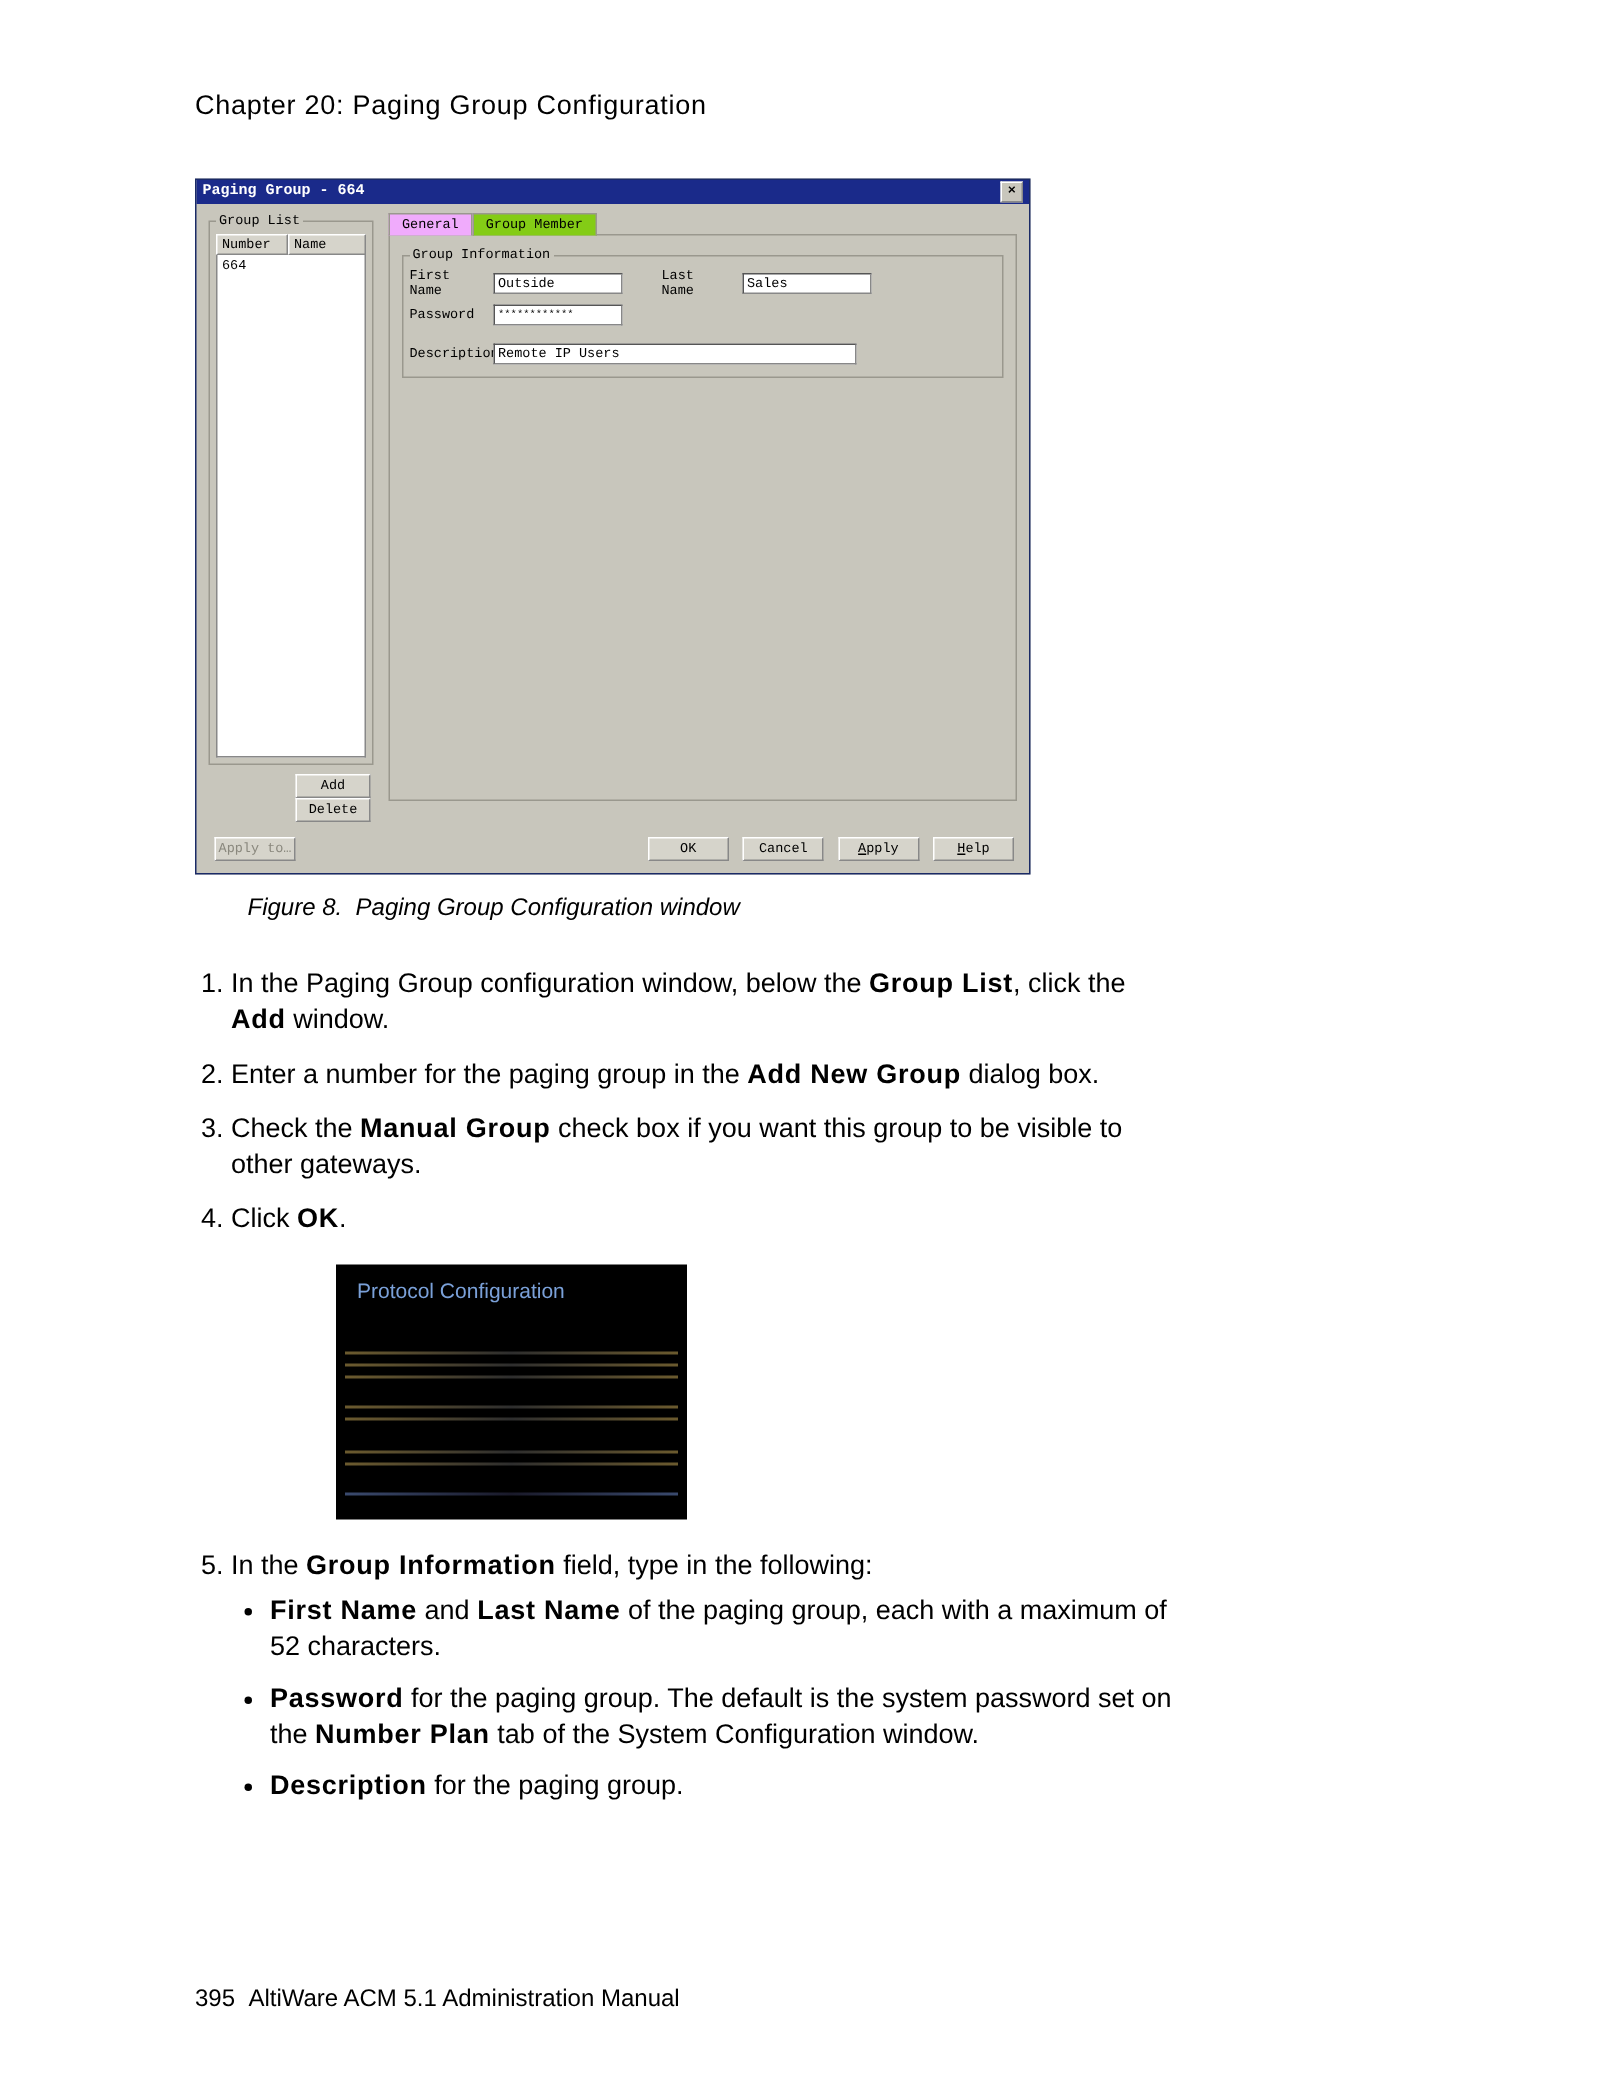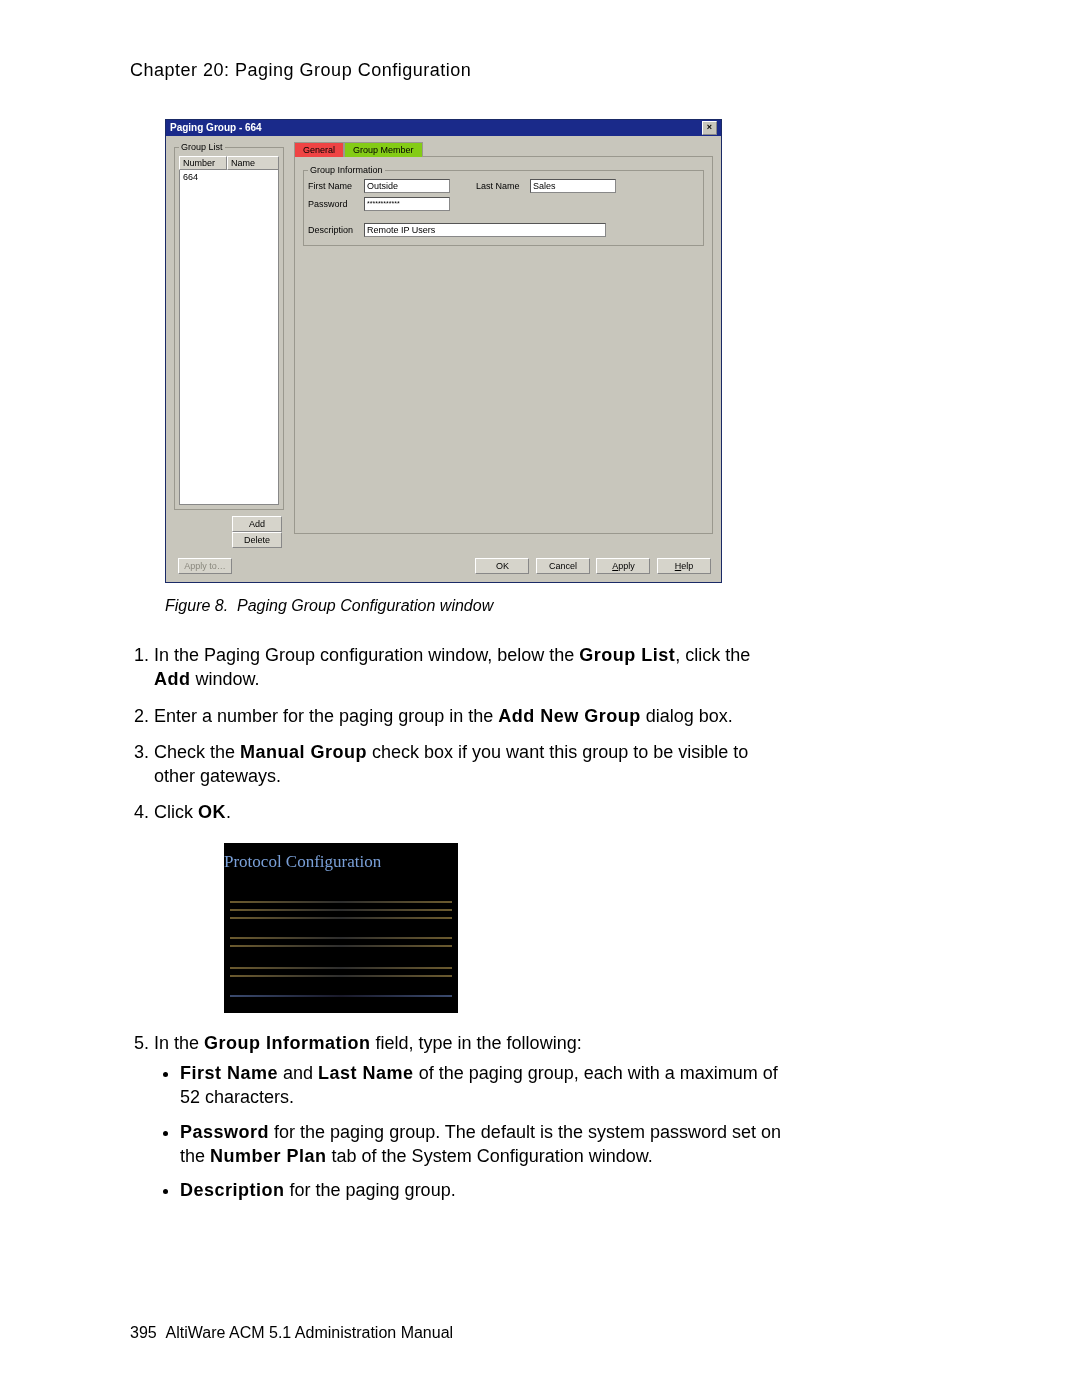--- a/index.html
+++ b/index.html
@@ -1,59 +1,59 @@
 <!DOCTYPE html>
 <html><head>
 <meta charset="utf-8">
 <style>
   html,body{margin:0;padding:0;background:#fff;font-family:Arial,Helvetica,sans-serif;color:#000}
   .page{width:916px;height:1397px;position:relative;box-sizing:border-box;padding:60px 130px 0 130px}
   .chap-head{font-size:18px;letter-spacing:.5px;margin-bottom:38px}
   
-  .dlg{width:555px;margin-left:35px;border:1px solid #1a2a66;background:#c8c6bc;font-family:Liberation Sans, sans-serif;font-size:9px;color:#000}
+  .dlg{width:555px;border:1px solid #1a2a66;background:#c8c6bc;font-family:Liberation Mono, monospace;font-size:9px;color:#000}
   .titlebar{background:#1a2a8a;color:#fff;height:16px;line-height:16px;padding:0 4px;font-size:10px;font-weight:bold;display:flex;justify-content:space-between;align-items:center}
   .close-x{width:13px;height:12px;background:#c8c6bc;color:#000;font-size:9px;line-height:11px;text-align:center;border:1px solid #888;border-top-color:#fff;border-left-color:#fff}
   .dlg-body{padding:6px 8px 8px 8px}
   .cols{display:flex;gap:10px}
   .left{width:110px}
   .right{flex:1}
   fieldset{border:1px solid #9a988e;padding:4px;margin:0}
   legend{font-size:9px;padding:0 2px}
   .list-head{display:flex;font-size:9px}
   .list-head div{background:#d6d4cb;border:1px solid #fff;border-bottom-color:#888;border-right-color:#888;padding:1px 3px}
   .lh-num{width:40px}
   .lh-name{flex:1}
   .list-body{height:330px;background:#fff;border:1px solid #888;border-top:none;font-size:9px;padding:2px 3px}
   .btn{background:#d6d4cb;border:1px solid #888;border-top-color:#fff;border-left-color:#fff;font-size:9px;padding:2px 0;width:48px;text-align:center;display:inline-block;cursor:default}
   .btn.disabled{color:#8a887e}
   .under{text-decoration:underline}
   .btnrow-left{margin-top:6px;text-align:right;padding-right:2px}
   .btnrow-left .btn{margin-left:4px}
   .tabs{display:flex;gap:0;margin-bottom:-1px}
   .tab{font-size:9px;padding:2px 8px;border:1px solid #9a988e;border-bottom:none;background:#84cc16;position:relative}
-  .tab.active{background:#ef4444;z-index:2}
+  .tab.active{background:#f0abfc;z-index:2}
   .tabpanel{border:1px solid #9a988e;padding:8px;height:378px;box-sizing:border-box;background:#c8c6bc}
   .frow{display:flex;align-items:center;margin-bottom:4px;gap:6px}
   .lbl{width:50px;font-size:9px}
   .inp{background:#fff;border:1px solid #888;border-top-color:#555;border-left-color:#555;height:12px;font-size:9px;padding:0 2px;line-height:12px}
   .btnrow-main{margin-top:10px;text-align:right;padding-right:2px}
   .btnrow-main .btn{margin-left:4px;width:52px}
   .apply-left{float:left;margin-left:48px}
   
   .figcap{font-size:16px;margin:14px 0 28px 35px;font-style:italic}
   .figcap .fb{font-style:italic}
   .h2{font-size:20px;letter-spacing:1px;margin:0 0 16px 0}
   ol.steps{font-size:18px;padding-left:24px;margin:0}
   ol.steps>li{margin-bottom:12px;line-height:1.35}
   ul.sub{list-style:disc;padding-left:26px;margin:6px 0 0 0}
   ul.sub>li{margin-bottom:10px}
   .b{font-weight:bold;letter-spacing:.5px}
   
   .shot2{width:234px;height:170px;margin:18px 0 18px 70px;background:#000;position:relative;overflow:hidden}
-  .shot2 .t{position:absolute;top:8px;left:0;color:#7aa0d8;font-family:Liberation Serif, serif;font-size:17px}
+  .shot2 .t{position:absolute;top:8px;left:14px;color:#7aa0d8;font-family:Liberation Sans, sans-serif;font-size:14px}
   .shot2 .stripe{position:absolute;left:6px;right:6px;height:2px;background:linear-gradient(90deg,#6b5a2e,#2e2e2e,#6b5a2e)}
   .footer{position:absolute;bottom:55px;left:130px;font-size:16px}
 </style>
 </head>
 <body>
 
 <div class="page">
   <div class="chap-head">Chapter 20:  Paging Group Configuration</div>
 
   <div class="dlg">

